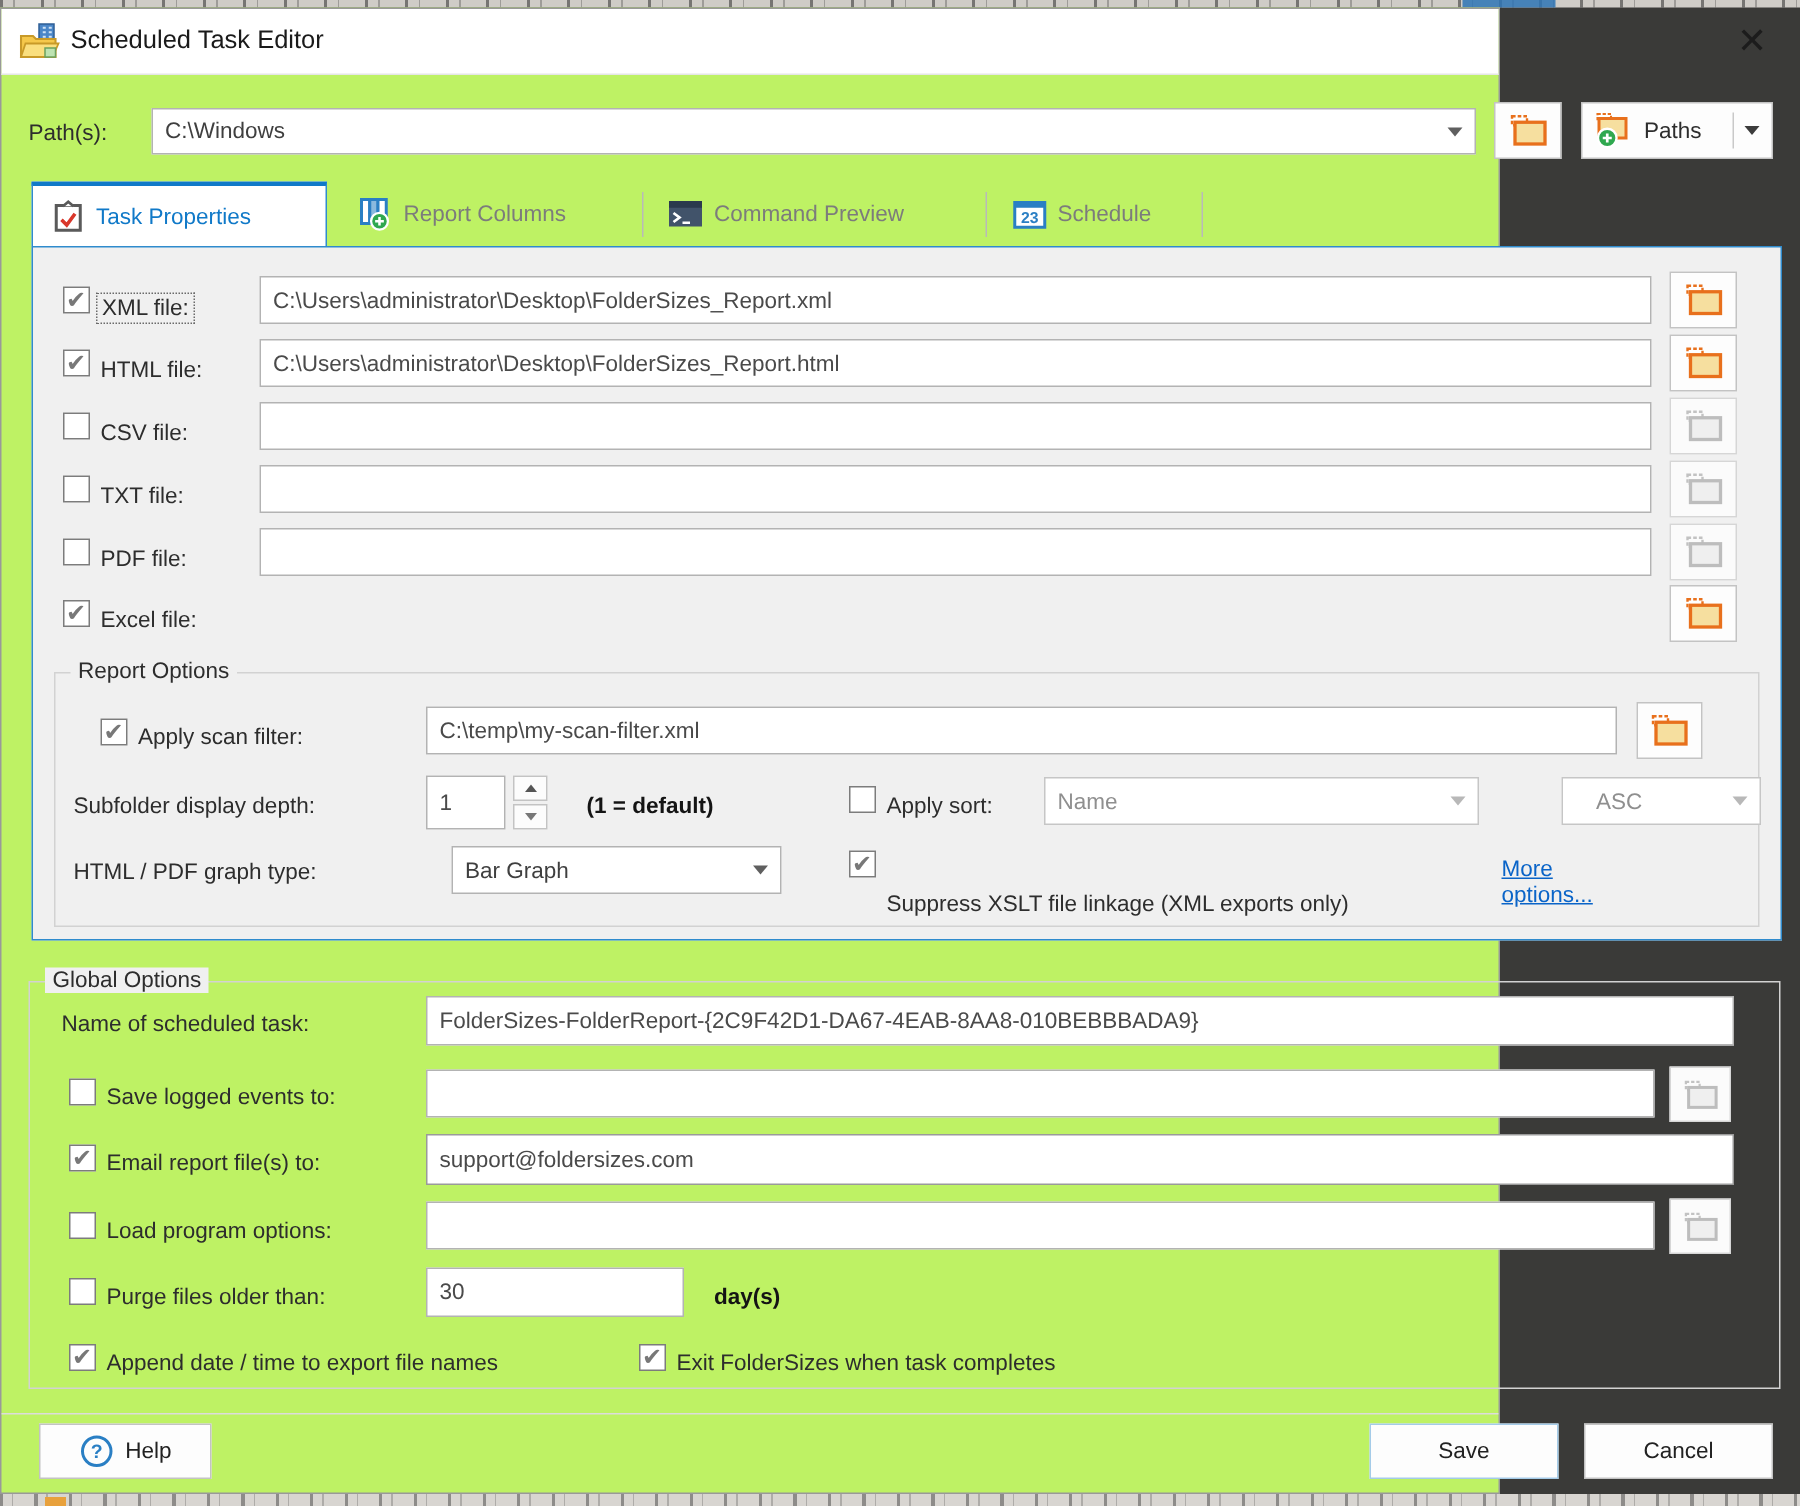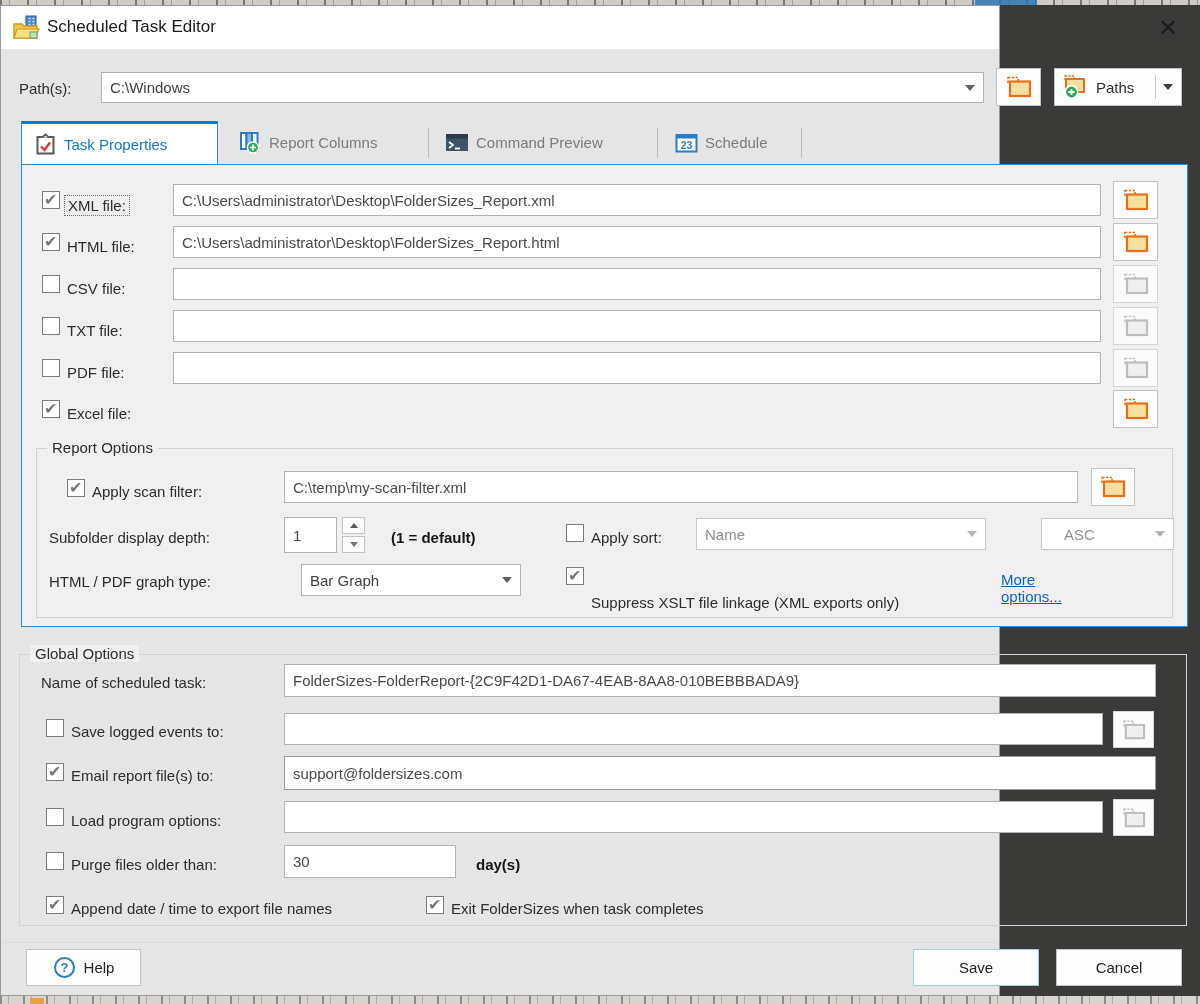--- a/index.html
+++ b/index.html
@@ -9,21 +9,21 @@
 
   
   .bg-sliver-top { left:0; top:0; width:1200px; height:5px; background:#cfccc7;
     background-image:repeating-linear-gradient(90deg, rgba(45,45,45,.55) 0 2px, transparent 2px 9px, rgba(45,45,45,.3) 9px 10px, transparent 10px 27px); }
   .bg-sliver-top-hl { left:975px; top:0; width:62px; height:5px; background:#2e74b5; opacity:.85; }
   .bg-sliver-bottom { left:0; top:996px; width:1200px; height:8px; background:#d8d5d1;
     background-image:repeating-linear-gradient(90deg, rgba(50,50,50,.45) 0 2px, transparent 2px 8px, rgba(50,50,50,.25) 8px 9px, transparent 9px 23px); }
   .bg-speck { left:30px; top:998px; width:14px; height:6px; background:#e8a13c; }
 
   
-  .dialog { left:0; top:5px; width:1000px; height:991px; background:#e5e5e5; border:1px solid #999; }
+  .dialog { left:0; top:5px; width:1000px; height:991px; background:#bef264; border:1px solid #999; }
   .titlebar { left:0; top:0; width:100%; height:44px; background:#fff; border-bottom:1px solid #e6e6e6; }
   .title-text { left:46px; top:11px; font-size:17px; color:#1a1a1a; }
   .close-x { left:1150px; top:6px; width:34px; height:32px; font-size:24px; font-weight:300; color:#1c1c1c; text-align:center; line-height:32px; cursor:pointer; }
 
   .row-label { font-size:15px; color:#2d2d2d; white-space:nowrap; }
   .field { background:#fff; border:1px solid #b3b3b3; font-size:15px; color:#4a4a4a; padding:0 8px; width:100%; height:100%; font-family:"Liberation Sans", sans-serif; }
   .combo { background:#fff; border:1px solid #b3b3b3; display:flex; align-items:center; padding:0 8px; font-size:15px; color:#3f3f3f; cursor:default; }
   .combo .val { flex:1; white-space:nowrap; overflow:hidden; }
   .arrow-down { width:0; height:0; border-left:5px solid transparent; border-right:5px solid transparent; border-top:6px solid #5f5f5f; }
   .combo.disabled { color:#8f8f8f; border-color:#c6c6c6;gap:28px; }

